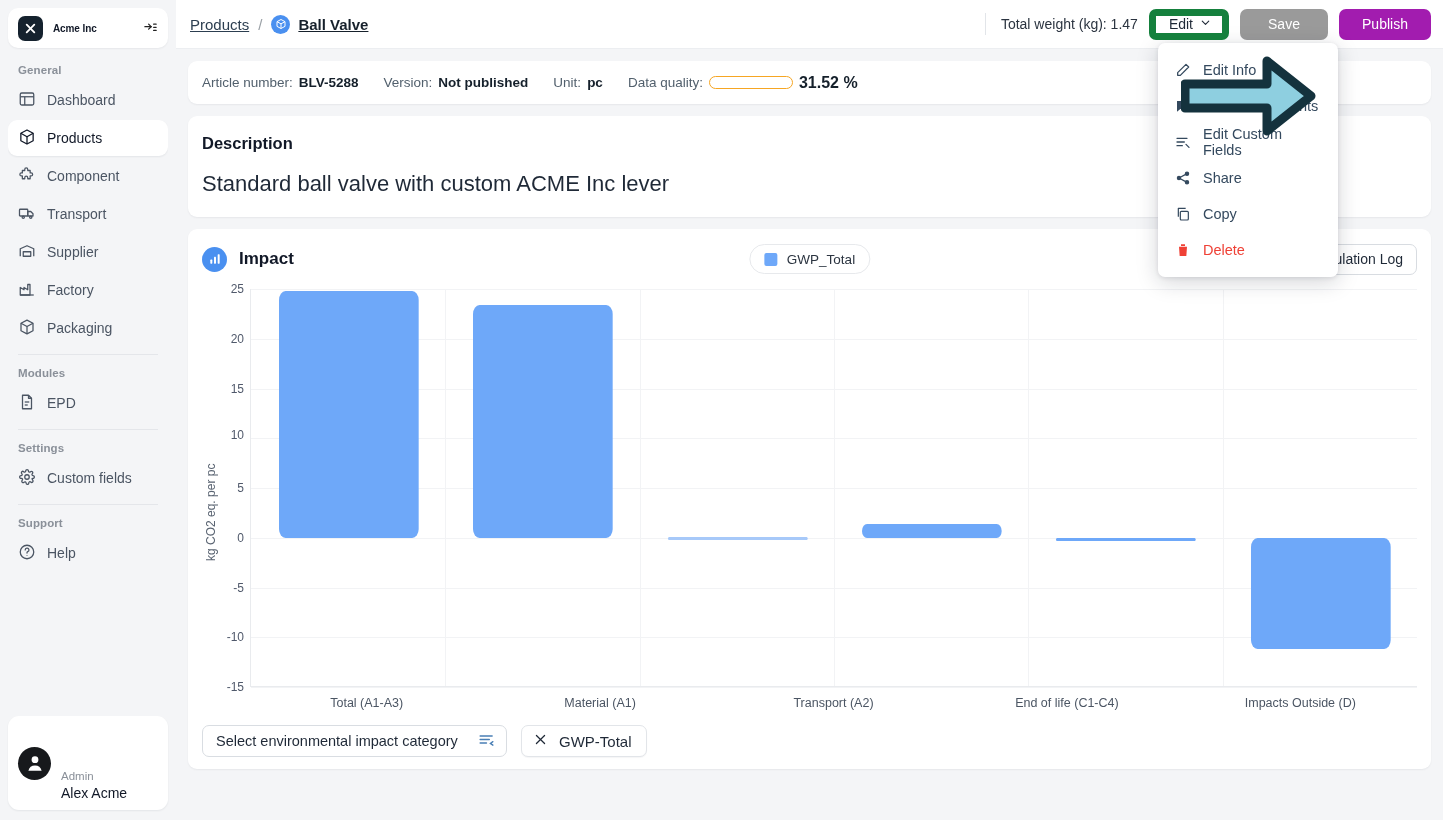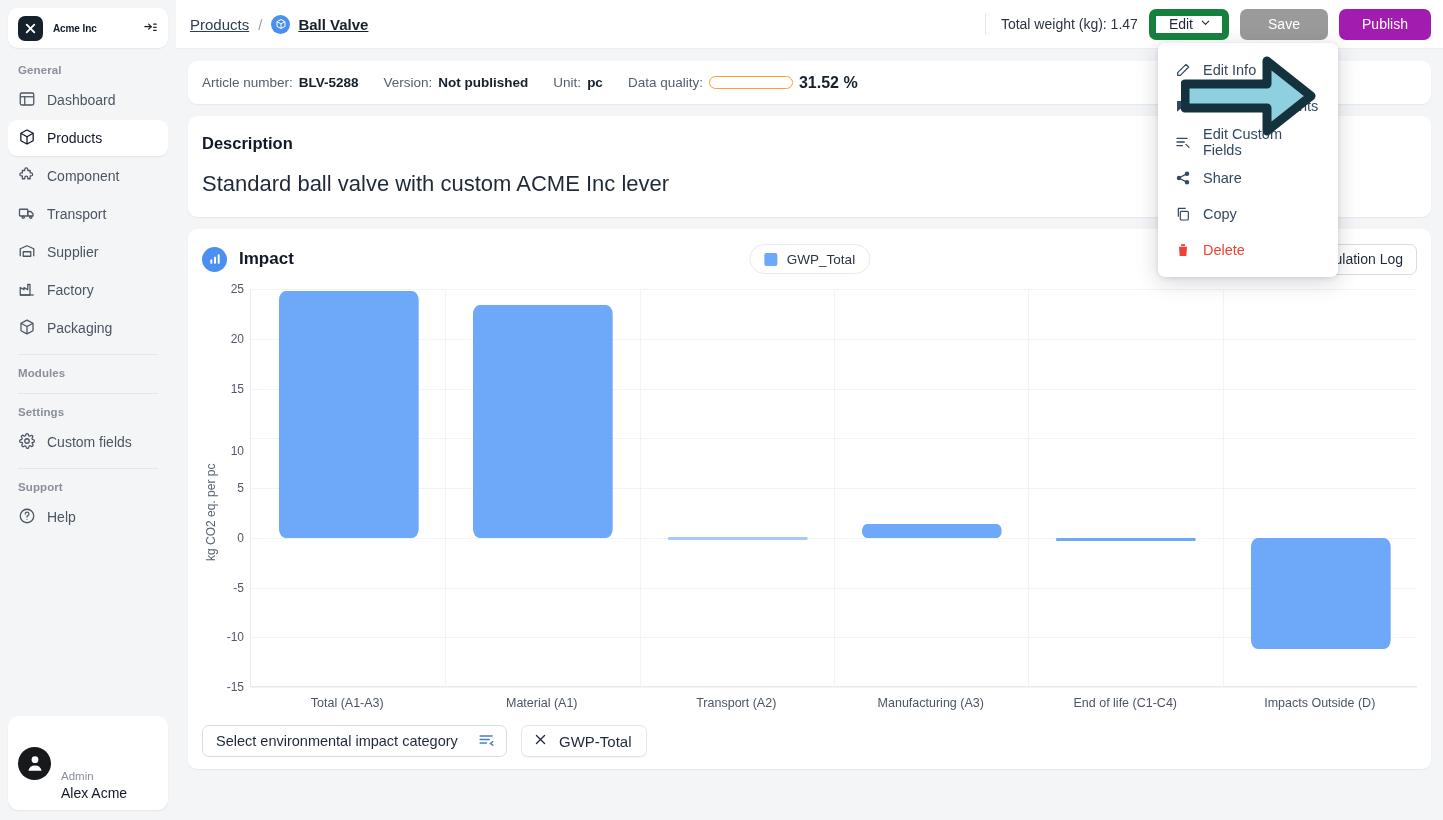--- a/index.html
+++ b/index.html
@@ -316,20 +316,31 @@
               <path d="M4 7l8 4.3L20 7"></path>
               <line x1="12" y1="11.3" x2="12" y2="21.2"></line>
           </svg>
         </span>
         <span>Packaging</span>
       </div>
 
       <div class="nav-sep"></div>
       <div class="nav-group-label">Modules</div>
 
+      <div class="nav-item">
+        <span>
+          <svg width="18" height="18" viewBox="0 0 24 24" fill="none" stroke="currentColor" stroke-width="1.7" stroke-linejoin="round">
+            <path d="M6 3h8l4 4v14H6z"></path>
+              <polyline points="14,3 14,7 18,7"></polyline>
+              <line x1="9" y1="12" x2="15" y2="12"></line>
+              <line x1="9" y1="16" x2="13" y2="16"></line>
+          </svg>
+        </span>
+        <span>EPD</span>
+      </div>
 
       <div class="nav-sep"></div>
       <div class="nav-group-label">Settings</div>
 
       <div class="nav-item">
         <span>
           <svg width="18" height="18" viewBox="0 0 24 24" fill="none" stroke="currentColor" stroke-width="1.7" stroke-linejoin="round">
             <circle cx="12" cy="12" r="3"></circle>
             <path d="M19.2 14.4a1.5 1.5 0 0 0 .3 1.65l.05.05a1.8 1.8 0 1 1-2.55 2.55l-.05-.05a1.5 1.5 0 0 0-2.55 1.06V20a1.8 1.8 0 1 1-3.6 0v-.1a1.5 1.5 0 0 0-2.6-1.02l-.05.05a1.8 1.8 0 1 1-2.55-2.55l.05-.05A1.5 1.5 0 0 0 4.3 13.8H4a1.8 1.8 0 1 1 0-3.6h.1a1.5 1.5 0 0 0 1.02-2.6l-.05-.05A1.8 1.8 0 1 1 7.62 5l.05.05a1.5 1.5 0 0 0 1.65.3h.08A1.5 1.5 0 0 0 10.3 4V4a1.8 1.8 0 1 1 3.6 0v.1a1.5 1.5 0 0 0 2.6 1.02l.05-.05A1.8 1.8 0 1 1 19.1 7.6l-.05.05a1.5 1.5 0 0 0-.3 1.65v.08a1.5 1.5 0 0 0 1.35.82H20a1.8 1.8 0 1 1 0 3.6h-.1a1.5 1.5 0 0 0-1.37.6z"></path>
           </svg>
@@ -509,21 +520,21 @@
           </span>
           <button class="calc-log-btn">Calculation Log</button>
         </div>
 
         <div class="chart-wrap">
           <div class="y-axis-title">kg CO2 eq. per pc</div>
           <div class="y-ticks" id="y-ticks">
               <div class="y-tick" style="top: 0px;">25</div>
               <div class="y-tick" style="top: 49.75px;">20</div>
               <div class="y-tick" style="top: 99.5px;">15</div>
-              <div class="y-tick" style="top: 162px;">10</div>
+              <div class="y-tick" style="top: 146px;">10</div>
               <div class="y-tick" style="top: 199px;">5</div>
               <div class="y-tick" style="top: 248.75px;">0</div>
               <div class="y-tick" style="top: 298.5px;">-5</div>
               <div class="y-tick" style="top: 348.25px;">-10</div>
               <div class="y-tick" style="top: 398px;">-15</div>
             </div>
           <div class="plot" id="plot">
               <div class="gridline-h" style="top: 0px;"></div>
               <div class="gridline-h" style="top: 49.75px;"></div>
               <div class="gridline-h" style="top: 99.5px;"></div>
@@ -544,21 +555,20 @@
               <div class="bar" title="Manufacturing (A3): 1.4" style="top: 234.82px; height: 13.93px; left: 50%; width: 16.6667%; margin-left: 2.4%; transform: scaleX(0.72); transform-origin: left center; background: rgb(110, 168, 249);"></div>
               <div class="bar" title="End of life (C1-C4): -0.3" style="top: 248.75px; height: 2.985px; left: 66.6667%; width: 16.6667%; margin-left: 2.4%; transform: scaleX(0.72); transform-origin: left center; background: rgb(110, 168, 249); border-radius: 2px;"></div>
               <div class="bar" title="Impacts Outside (D): -11.2" style="top: 248.75px; height: 111.44px; left: 83.3333%; width: 16.6667%; margin-left: 2.4%; transform: scaleX(0.72); transform-origin: left center; background: rgb(110, 168, 249);"></div>
             </div>
         </div>
         <div class="x-labels" id="x-labels">
           <div class="pad-left"></div>
         <div class="x-label">Total (A1-A3)</div>
             <div class="x-label">Material (A1)</div>
             <div class="x-label">Transport (A2)</div>
-            <div class="x-label">Manufacturing (A3)</div>
             <div class="x-label">End of life (C1-C4)</div>
             <div class="x-label">Impacts Outside (D)</div>
           </div>
 
         <div class="filter-row">
           <div class="filter-select">
             <span class="sel-text">Select environmental impact category</span>
             <span>
               <svg width="17" height="17" viewBox="0 0 24 24" fill="none" stroke="#4a7fb5" stroke-width="1.9" stroke-linecap="round">
                 <line x1="3" y1="7" x2="20" y2="7"></line>

